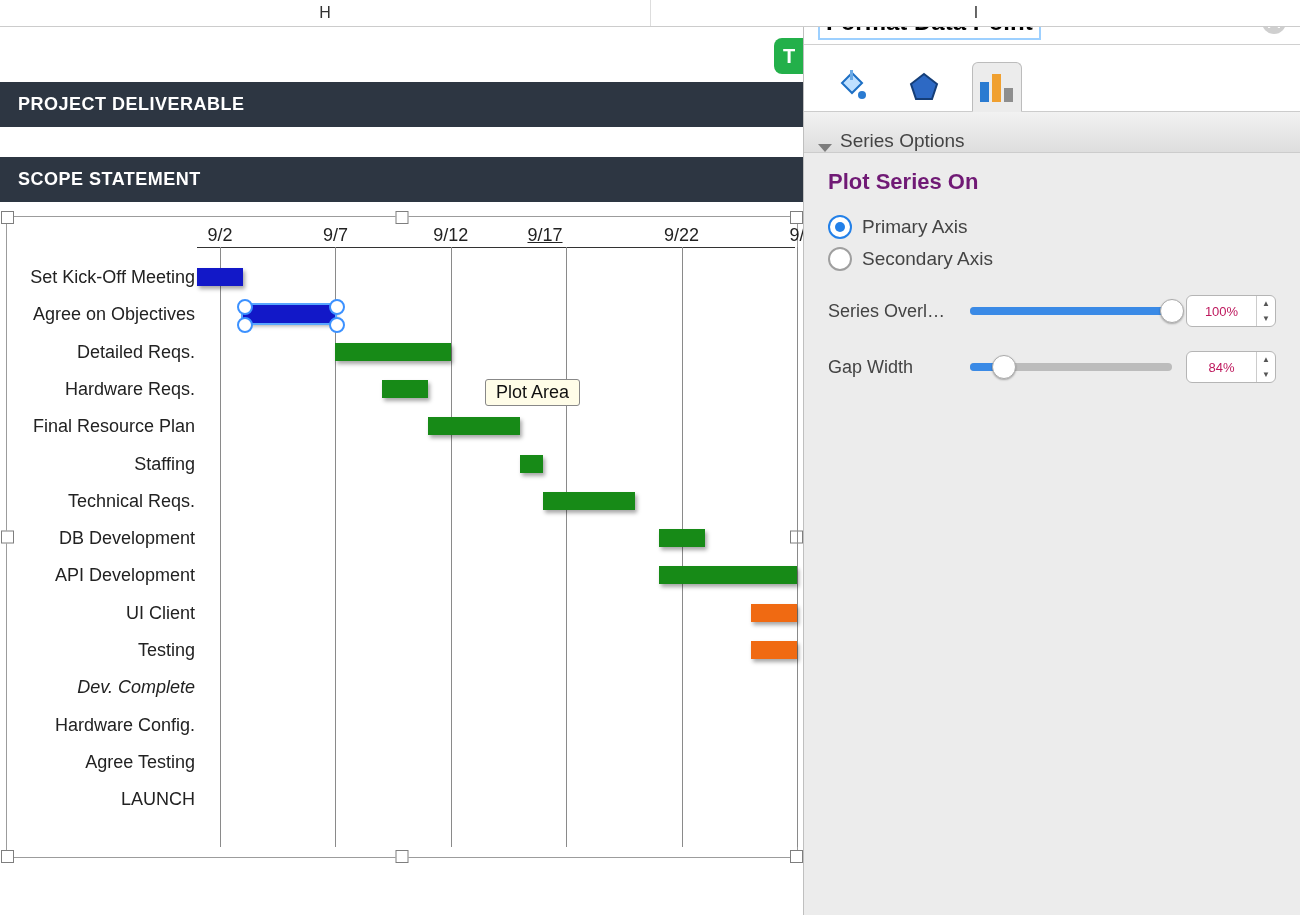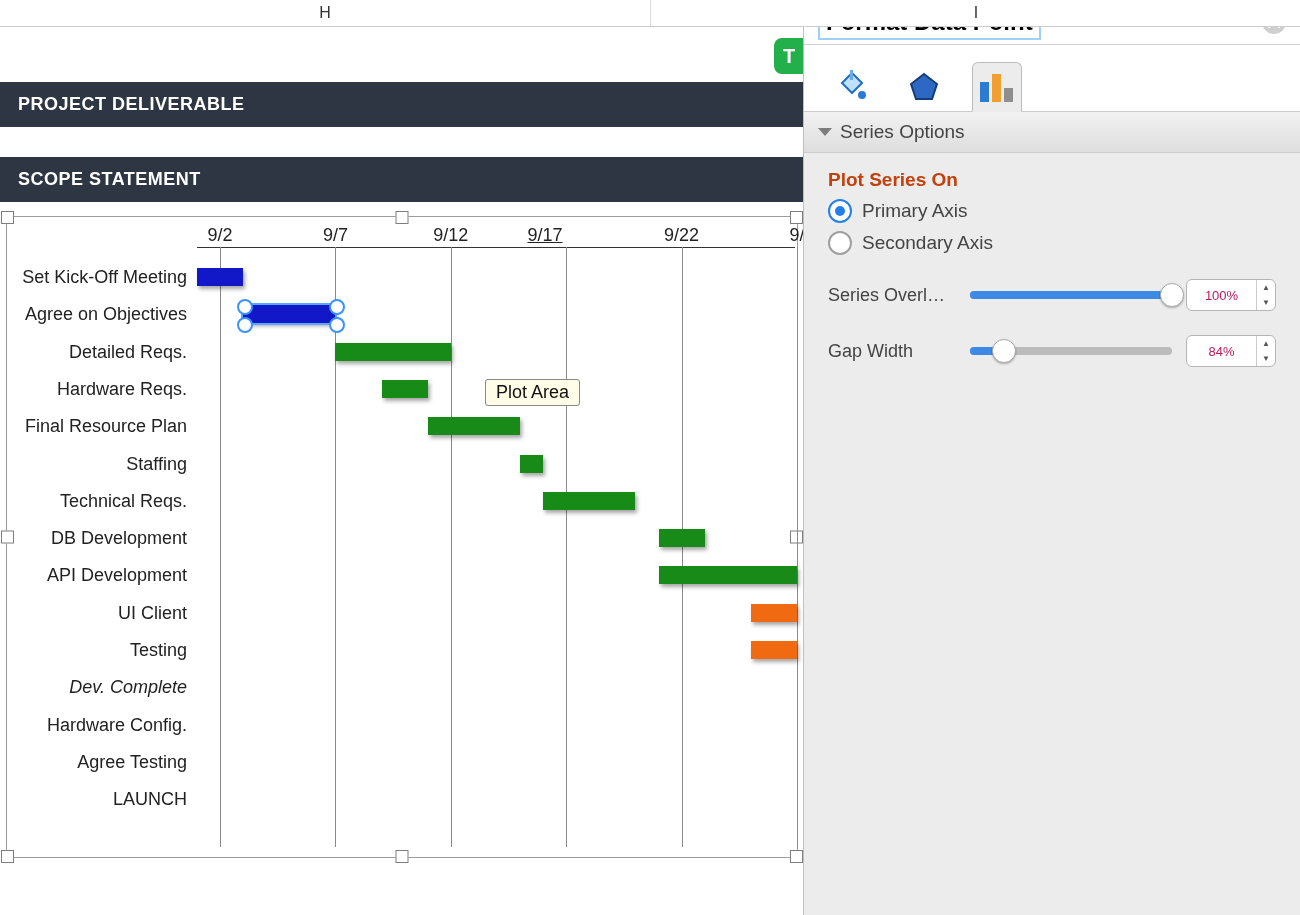--- a/index.html
+++ b/index.html
@@ -20,41 +20,41 @@
 .sel-h-tl{top:-6px;left:-6px;}
 .sel-h-tr{top:-6px;right:-6px;}
 .sel-h-bl{bottom:-6px;left:-6px;}
 .sel-h-br{bottom:-6px;right:-6px;}
 .plot-area{position:absolute;left:190px;right:2px;top:30px;bottom:10px;}
 .date-axis{position:absolute;left:190px;right:2px;top:8px;height:20px;}
 .date-tick{position:absolute;font-size:18px;color:#222;transform:translateX(-50%);}
 .gridline{position:absolute;top:0;bottom:0;width:1px;background:#8a8a8a;}
 .axis-line{position:absolute;left:0;right:0;height:1px;background:#333;}
 .task-labels{position:absolute;left:0;top:30px;width:188px;bottom:10px;}
-.task-label{position:absolute;right:8px;font-size:18px;color:#222;white-space:nowrap;transform:translateY(-50%);}
+.task-label{position:absolute;right:0;font-size:18px;color:#222;white-space:nowrap;transform:translateY(-50%);}
 .task-bar{position:absolute;height:18px;box-shadow:2px 3px 4px rgba(0,0,0,.35);}
 .bar-green{background:#178a17;}
 .bar-orange{background:#f06a12;}
 .bar-blue{background:#1218c8;}
 
 .bar-selected{background:#1218c8;outline:2px solid #59a7ff;}
 .bp-handle{position:absolute;width:12px;height:12px;background:#fff;border:2px solid #3c91ff;border-radius:50%;}
 .tooltip{position:absolute;background:#fffde8;border:1px solid #888;padding:2px 10px;font-size:18px;border-radius:3px;color:#111;}
 
 .format-panel{position:absolute;right:0;top:0;bottom:0;width:496px;background:#ececec;border-left:1px solid #bfbfbf;display:flex;flex-direction:column;}
 .fp-title-row{height:44px;display:flex;align-items:center;padding:0 14px;background:#fff;border-bottom:1px solid #d0d0d0;}
 .fp-title{font-size:24px;font-weight:700;color:#000;border:2px solid #9dd0ff;padding:2px 6px;}
 .fp-close{position:absolute;right:14px;top:10px;width:24px;height:24px;border-radius:50%;background:#cfcfcf;display:flex;align-items:center;justify-content:center;color:#fff;font-weight:700;cursor:pointer;}
 .fp-tabs{display:flex;gap:24px;align-items:flex-end;height:66px;padding:0 24px;background:#fff;}
 .fp-tab{width:48px;height:48px;display:flex;align-items:center;justify-content:center;cursor:pointer;}
 .fp-tab.active{border:1px solid #bcbcbc;border-bottom:1px solid #ececec;border-radius:6px 6px 0 0;background:#ececec;position:relative;top:1px;}
-.fp-section-header{display:flex;align-items:center;gap:8px;height:40px;padding:0 14px;background:linear-gradient(#f2f2f2,#dedede);border-top:1px solid #ccc;border-bottom:1px solid #ccc;font-size:19px;color:#444;}
+.fp-section-header{display:flex;align-items:flex-end;gap:8px;height:40px;padding:0 14px;background:linear-gradient(#f2f2f2,#dedede);border-top:1px solid #ccc;border-bottom:1px solid #ccc;font-size:19px;color:#444;}
 .fp-disclosure{width:0;height:0;border-left:7px solid transparent;border-right:7px solid transparent;border-top:8px solid #7d7d7d;}
 .fp-body{padding:16px 24px 0 24px;}
-.fp-subtitle{font-weight:700;font-size:19px;color:#c2410c;margin-bottom:8px;}
+.fp-subtitle{font-weight:700;font-size:22px;color:#701a75;margin-bottom:20px;}
 .fp-radio-row{display:flex;align-items:center;gap:10px;font-size:19px;color:#444;margin:8px 0;cursor:pointer;}
 .radio-outer{width:20px;height:20px;border-radius:50%;border:2px solid #9f9f9f;display:flex;align-items:center;justify-content:center;background:#fff;}
 .radio-outer.checked{border-color:#2380e8;}
 .radio-inner{width:10px;height:10px;border-radius:50%;background:#2380e8;}
 .fp-slider-row{display:flex;align-items:center;gap:14px;margin-top:24px;}
 .fp-slider-label{width:128px;font-size:18px;color:#444;white-space:nowrap;overflow:hidden;text-overflow:ellipsis;}
 .slider{flex:1;height:8px;border-radius:4px;position:relative;background:#bcbcbc;}
 .slider .fill{position:absolute;left:0;top:0;bottom:0;border-radius:4px;background:#3a8ae6;}
 .slider .thumb{position:absolute;top:50%;width:22px;height:22px;border-radius:50%;background:#fff;border:1px solid #aaa;box-shadow:0 1px 2px rgba(0,0,0,.3);transform:translate(-50%,-50%);}
 .spin-box{display:flex;align-items:stretch;border:1px solid #b5b5b5;border-radius:6px;background:#fff;height:30px;width:88px;}

